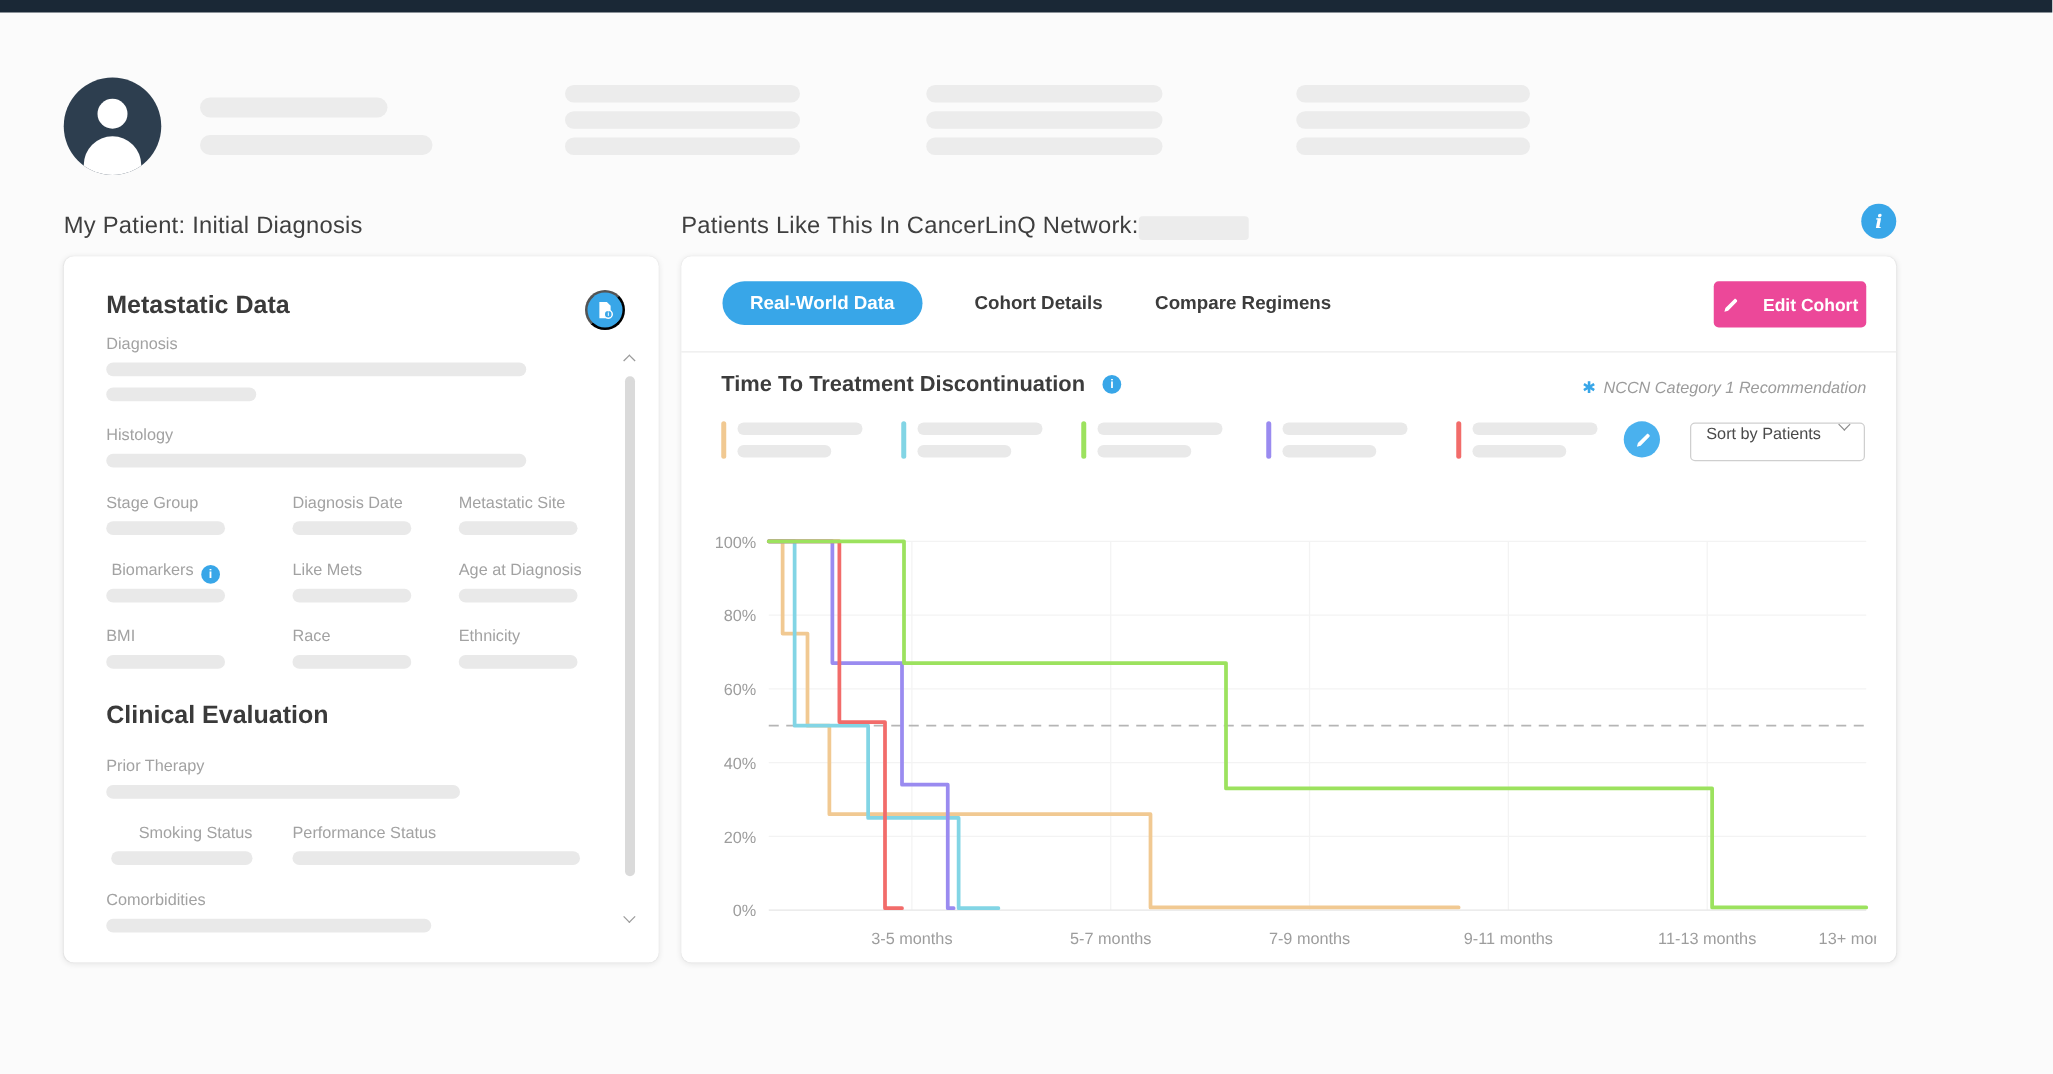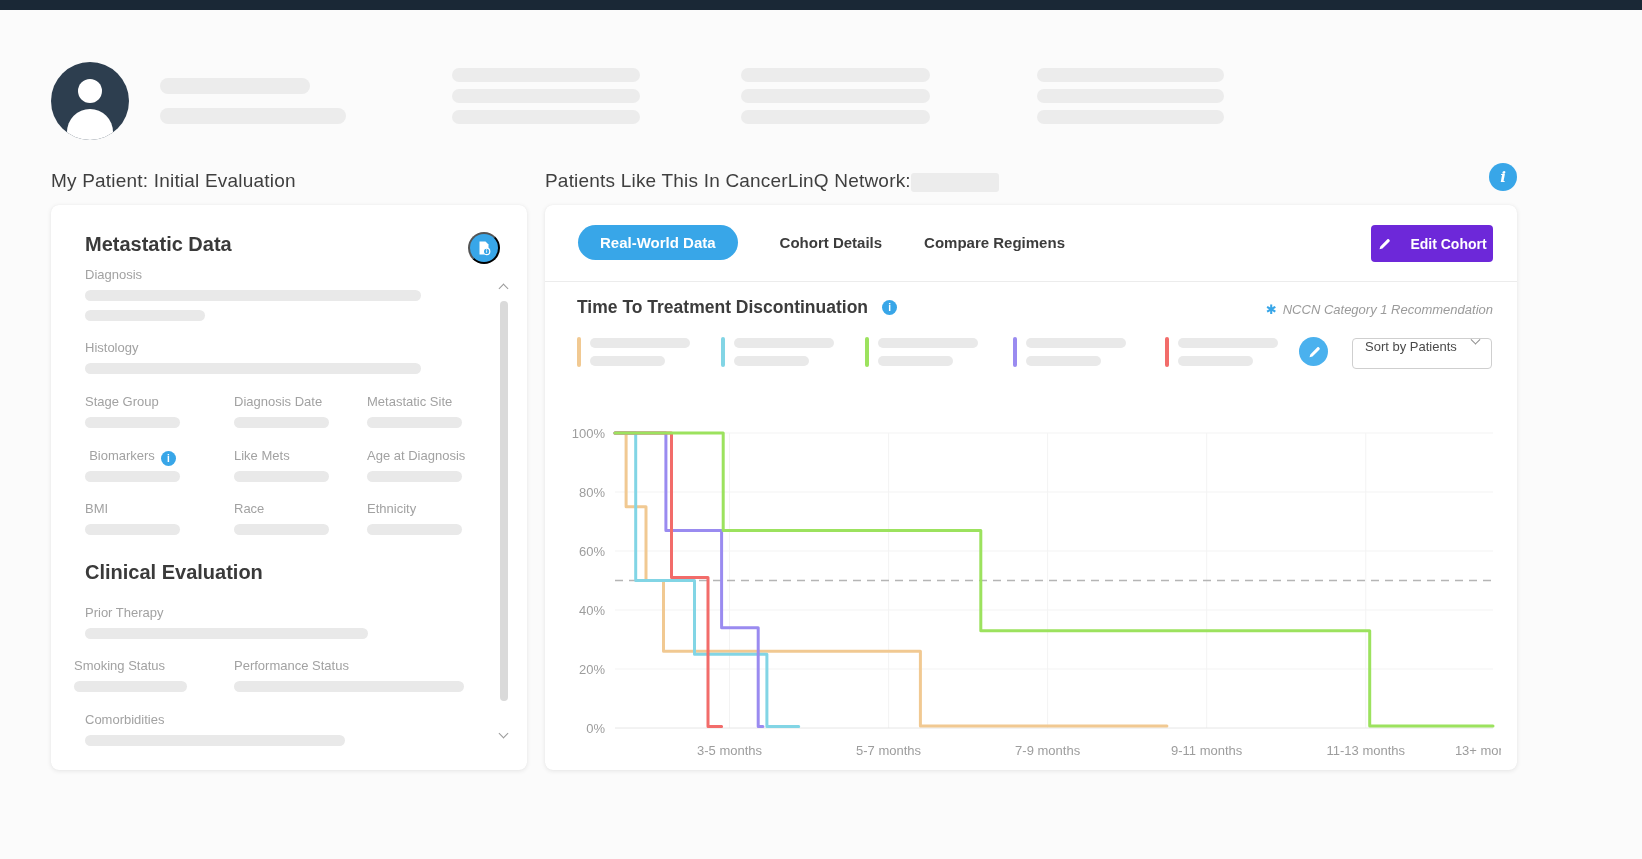--- a/index.html
+++ b/index.html
@@ -46,21 +46,21 @@
   .scroll-thumb { position:absolute; left:3px; top:18px; width:8px; height:400px; background:#dadada; border-radius:4px; cursor:pointer; }
   .chev { display:block; width:7px; height:7px; border-right:1.6px solid #9a9a9a; border-bottom:1.6px solid #9a9a9a; }
   .chev-up { position:absolute; left:3px; top:2px; transform:rotate(225deg); cursor:pointer; }
   .chev-dn { position:absolute; left:3px; top:447px; transform:rotate(45deg); cursor:pointer; }
 
   
   .tabs { position:absolute; left:33px; top:20px; display:flex; align-items:center; gap:42px; }
   .tab { font-size:15px; font-weight:600; color:#3c3c3c; cursor:pointer; white-space:nowrap; }
   .tab.active { background:#38a6e8; color:#fff; border-radius:18px; padding:9px 22px; }
 
-  .edit-btn { position:absolute; left:826px; top:20px; width:122px; height:37px; background:#6d28d9; border:none;
+  .edit-btn { position:absolute; left:826px; top:20px; width:122px; height:37px; background:#ec4899; border:none;
               border-radius:4px; color:#fff; font-size:14px; font-weight:700; font-family:"Liberation Sans", sans-serif;
               display:flex; align-items:center; justify-content:center; gap:20px; cursor:pointer; }
 
   .divider { position:absolute; left:0; top:76px; width:972px; height:1px; background:#ececec; }
 
   .chart-heading { position:absolute; left:32px; top:92px; font-size:17.5px; font-weight:700; color:#3c3c3c;
                    display:flex; align-items:center; gap:8px; }
   .nccn { position:absolute; right:24px; top:97px; font-size:13px; color:#9b9b9b; font-style:italic; }
   .nccn .star { color:#38a6e8; font-style:normal; margin-right:6px; }
 
@@ -91,21 +91,21 @@
 <div class="skm" style="left:452px;top:68px;width:188px;height:14px"></div>
 <div class="skm" style="left:452px;top:89px;width:188px;height:14px"></div>
 <div class="skm" style="left:452px;top:110px;width:188px;height:14px"></div>
 <div class="skm" style="left:741px;top:68px;width:189px;height:14px"></div>
 <div class="skm" style="left:741px;top:89px;width:189px;height:14px"></div>
 <div class="skm" style="left:741px;top:110px;width:189px;height:14px"></div>
 <div class="skm" style="left:1037px;top:68px;width:187px;height:14px"></div>
 <div class="skm" style="left:1037px;top:89px;width:187px;height:14px"></div>
 <div class="skm" style="left:1037px;top:110px;width:187px;height:14px"></div>
 
-<div class="page-title" style="left:51px">My Patient: Initial Evaluation</div>
+<div class="page-title" style="left:51px">My Patient: Initial Diagnosis</div>
 <div class="page-title" style="left:545px">Patients Like This In CancerLinQ Network:</div>
 <div class="title-skel"></div>
 <div class="info-circle info-main">i</div>
 
 <section class="card card-left">
   <h2 class="lc-title">Metastatic Data</h2>
   <button class="doc-btn">
     <svg width="18" height="18" viewBox="0 0 18 18">
       <path d="M4.5 2.5h6l3 3v10h-9z" fill="#ffffff"></path>
       <circle cx="11.6" cy="12.4" r="3.2" fill="#38a6e8" stroke="#ffffff" stroke-width="1.2"></circle>
@@ -157,21 +157,21 @@
       </div>
       <div class="lfield" style="left: 316px; top: 296px;">
         <span class="flabel">Ethnicity</span>
         <div class="fbar" style="width: 95px;"></div>
       </div>
       <h2 class="lheading" style="left: 34px; top: 356px;">Clinical Evaluation</h2>
       <div class="lfield" style="left: 34px; top: 400px;">
         <span class="flabel">Prior Therapy</span>
         <div class="fbar" style="width: 283px;"></div>
       </div>
-      <div class="lfield" style="left: 23px; top: 453px;">
+      <div class="lfield" style="left: 38px; top: 453px; text-align: right;">
         <span class="flabel">Smoking Status</span>
         <div class="fbar" style="width: 113px;"></div>
       </div>
       <div class="lfield" style="left: 183px; top: 453px;">
         <span class="flabel">Performance Status</span>
         <div class="fbar" style="width: 230px;"></div>
       </div>
       <div class="lfield" style="left: 34px; top: 507px;">
         <span class="flabel">Comorbidities</span>
         <div class="fbar" style="width: 260px;"></div>

